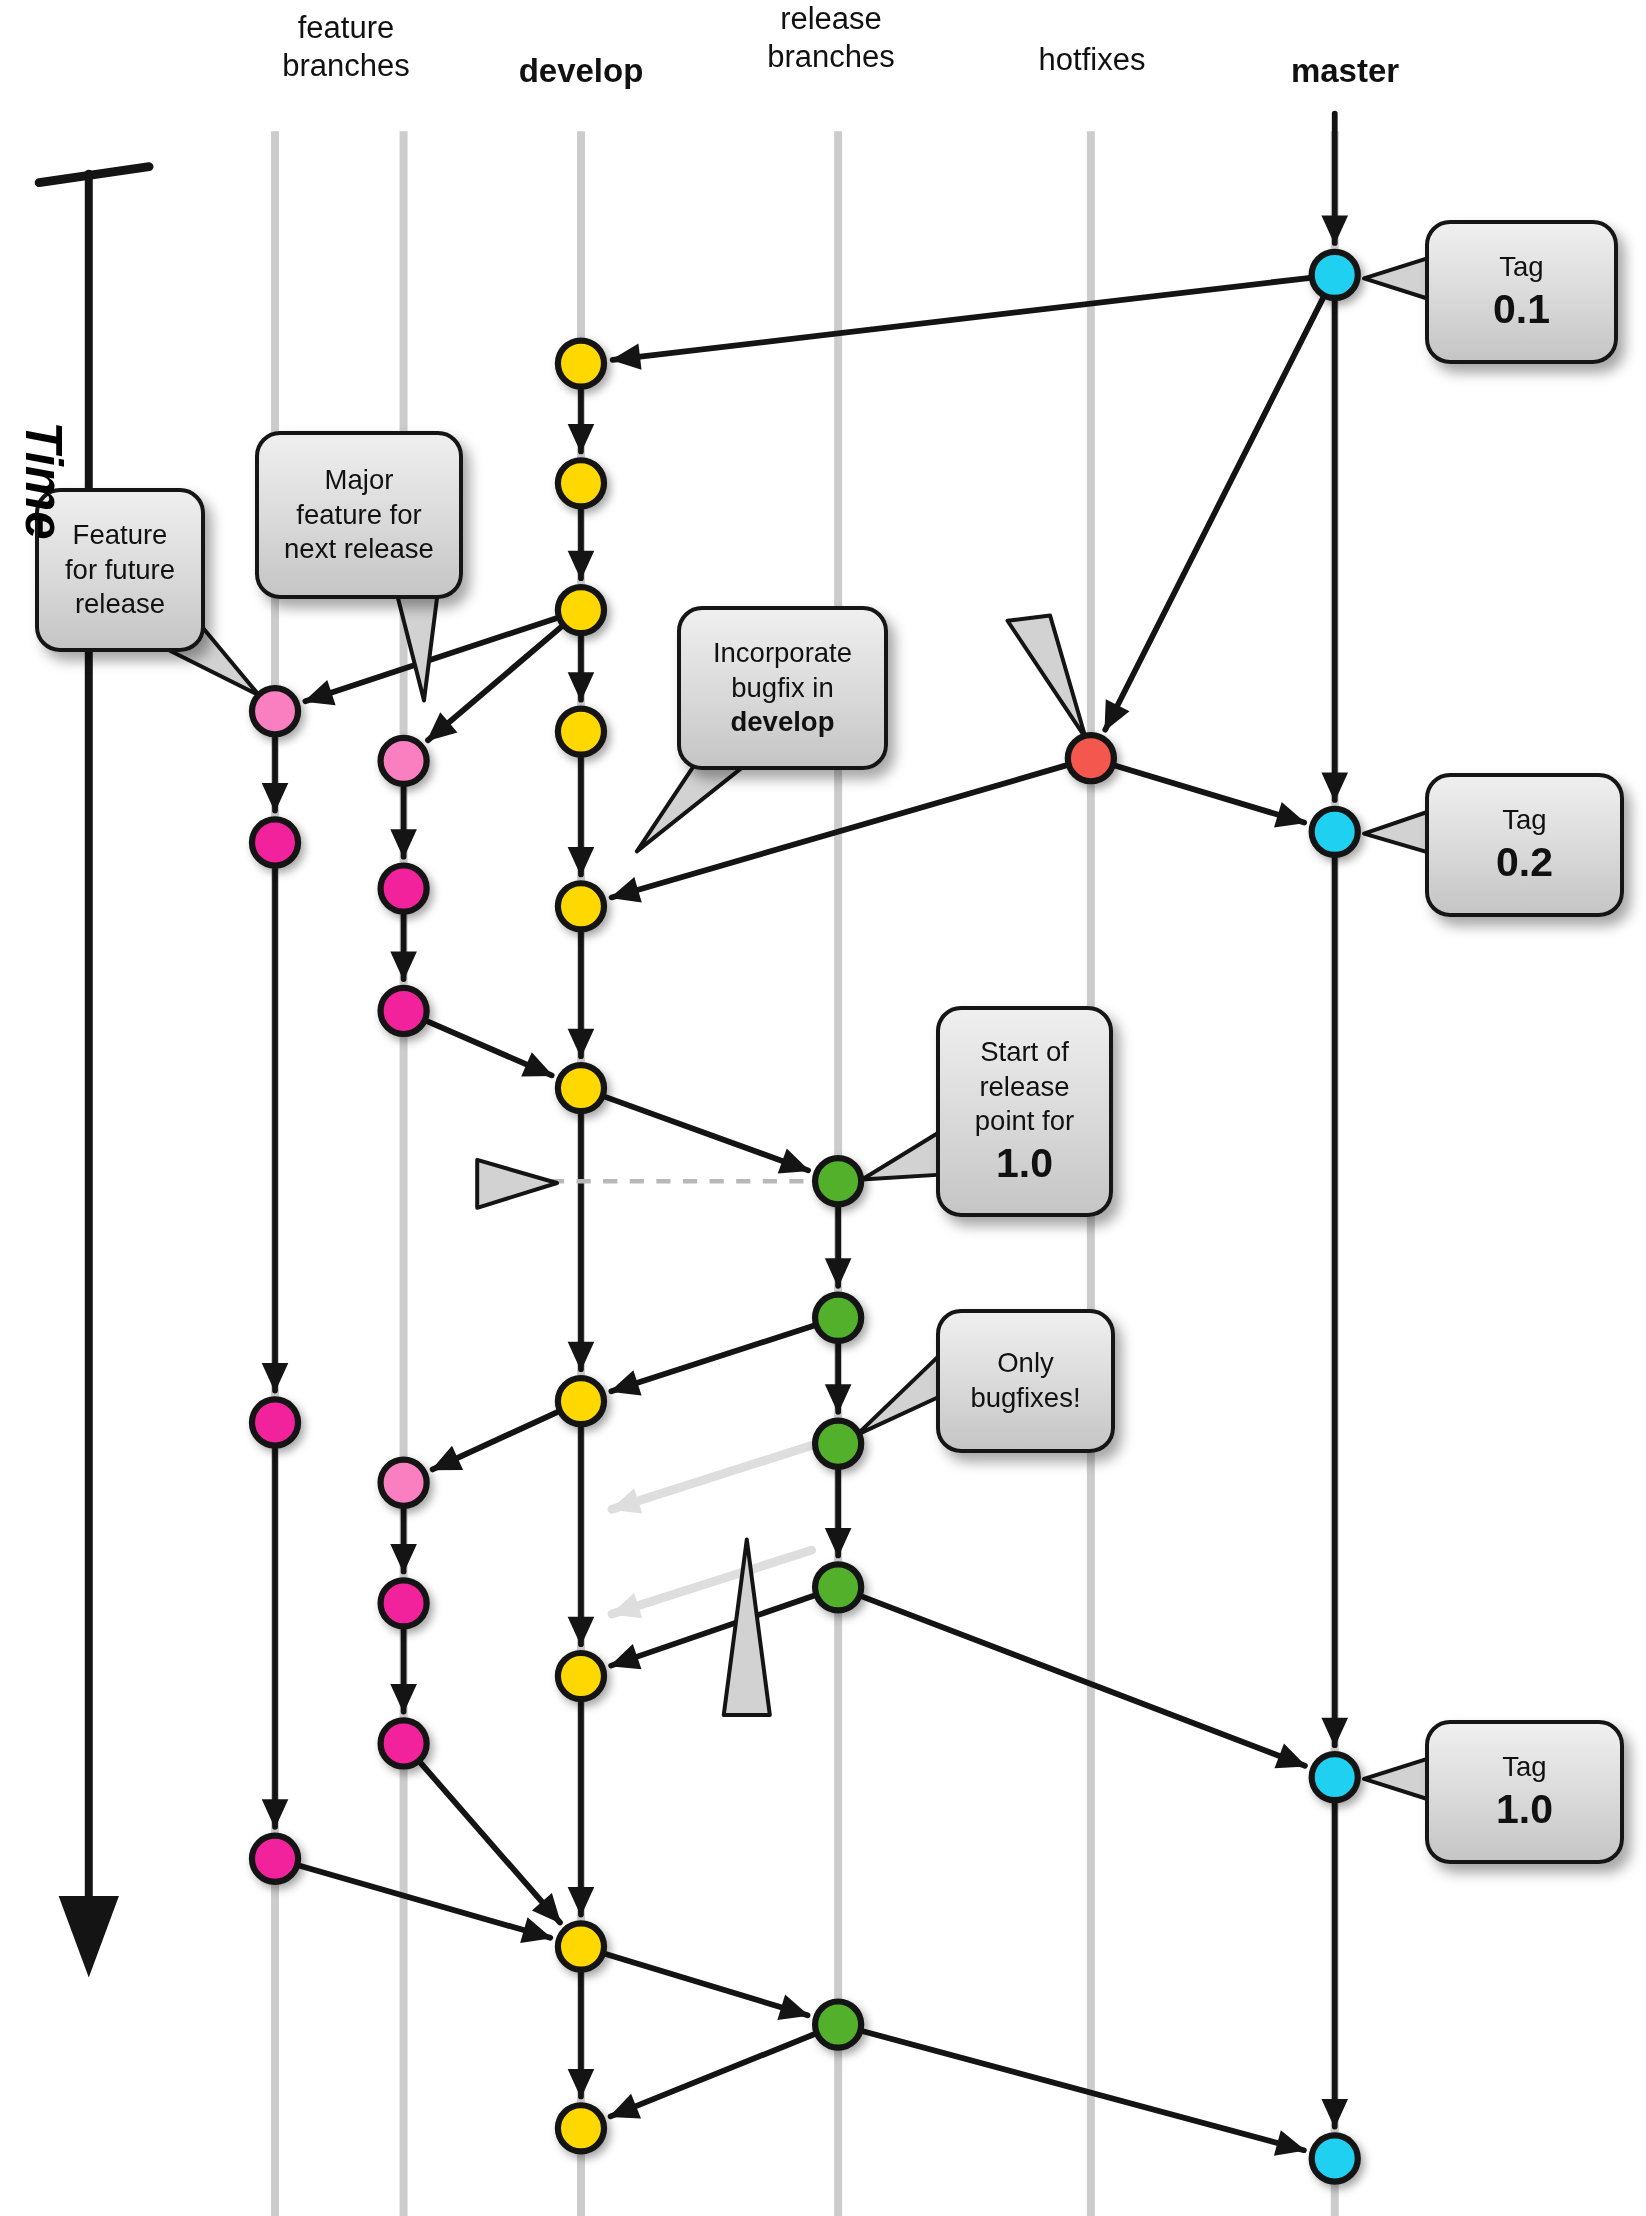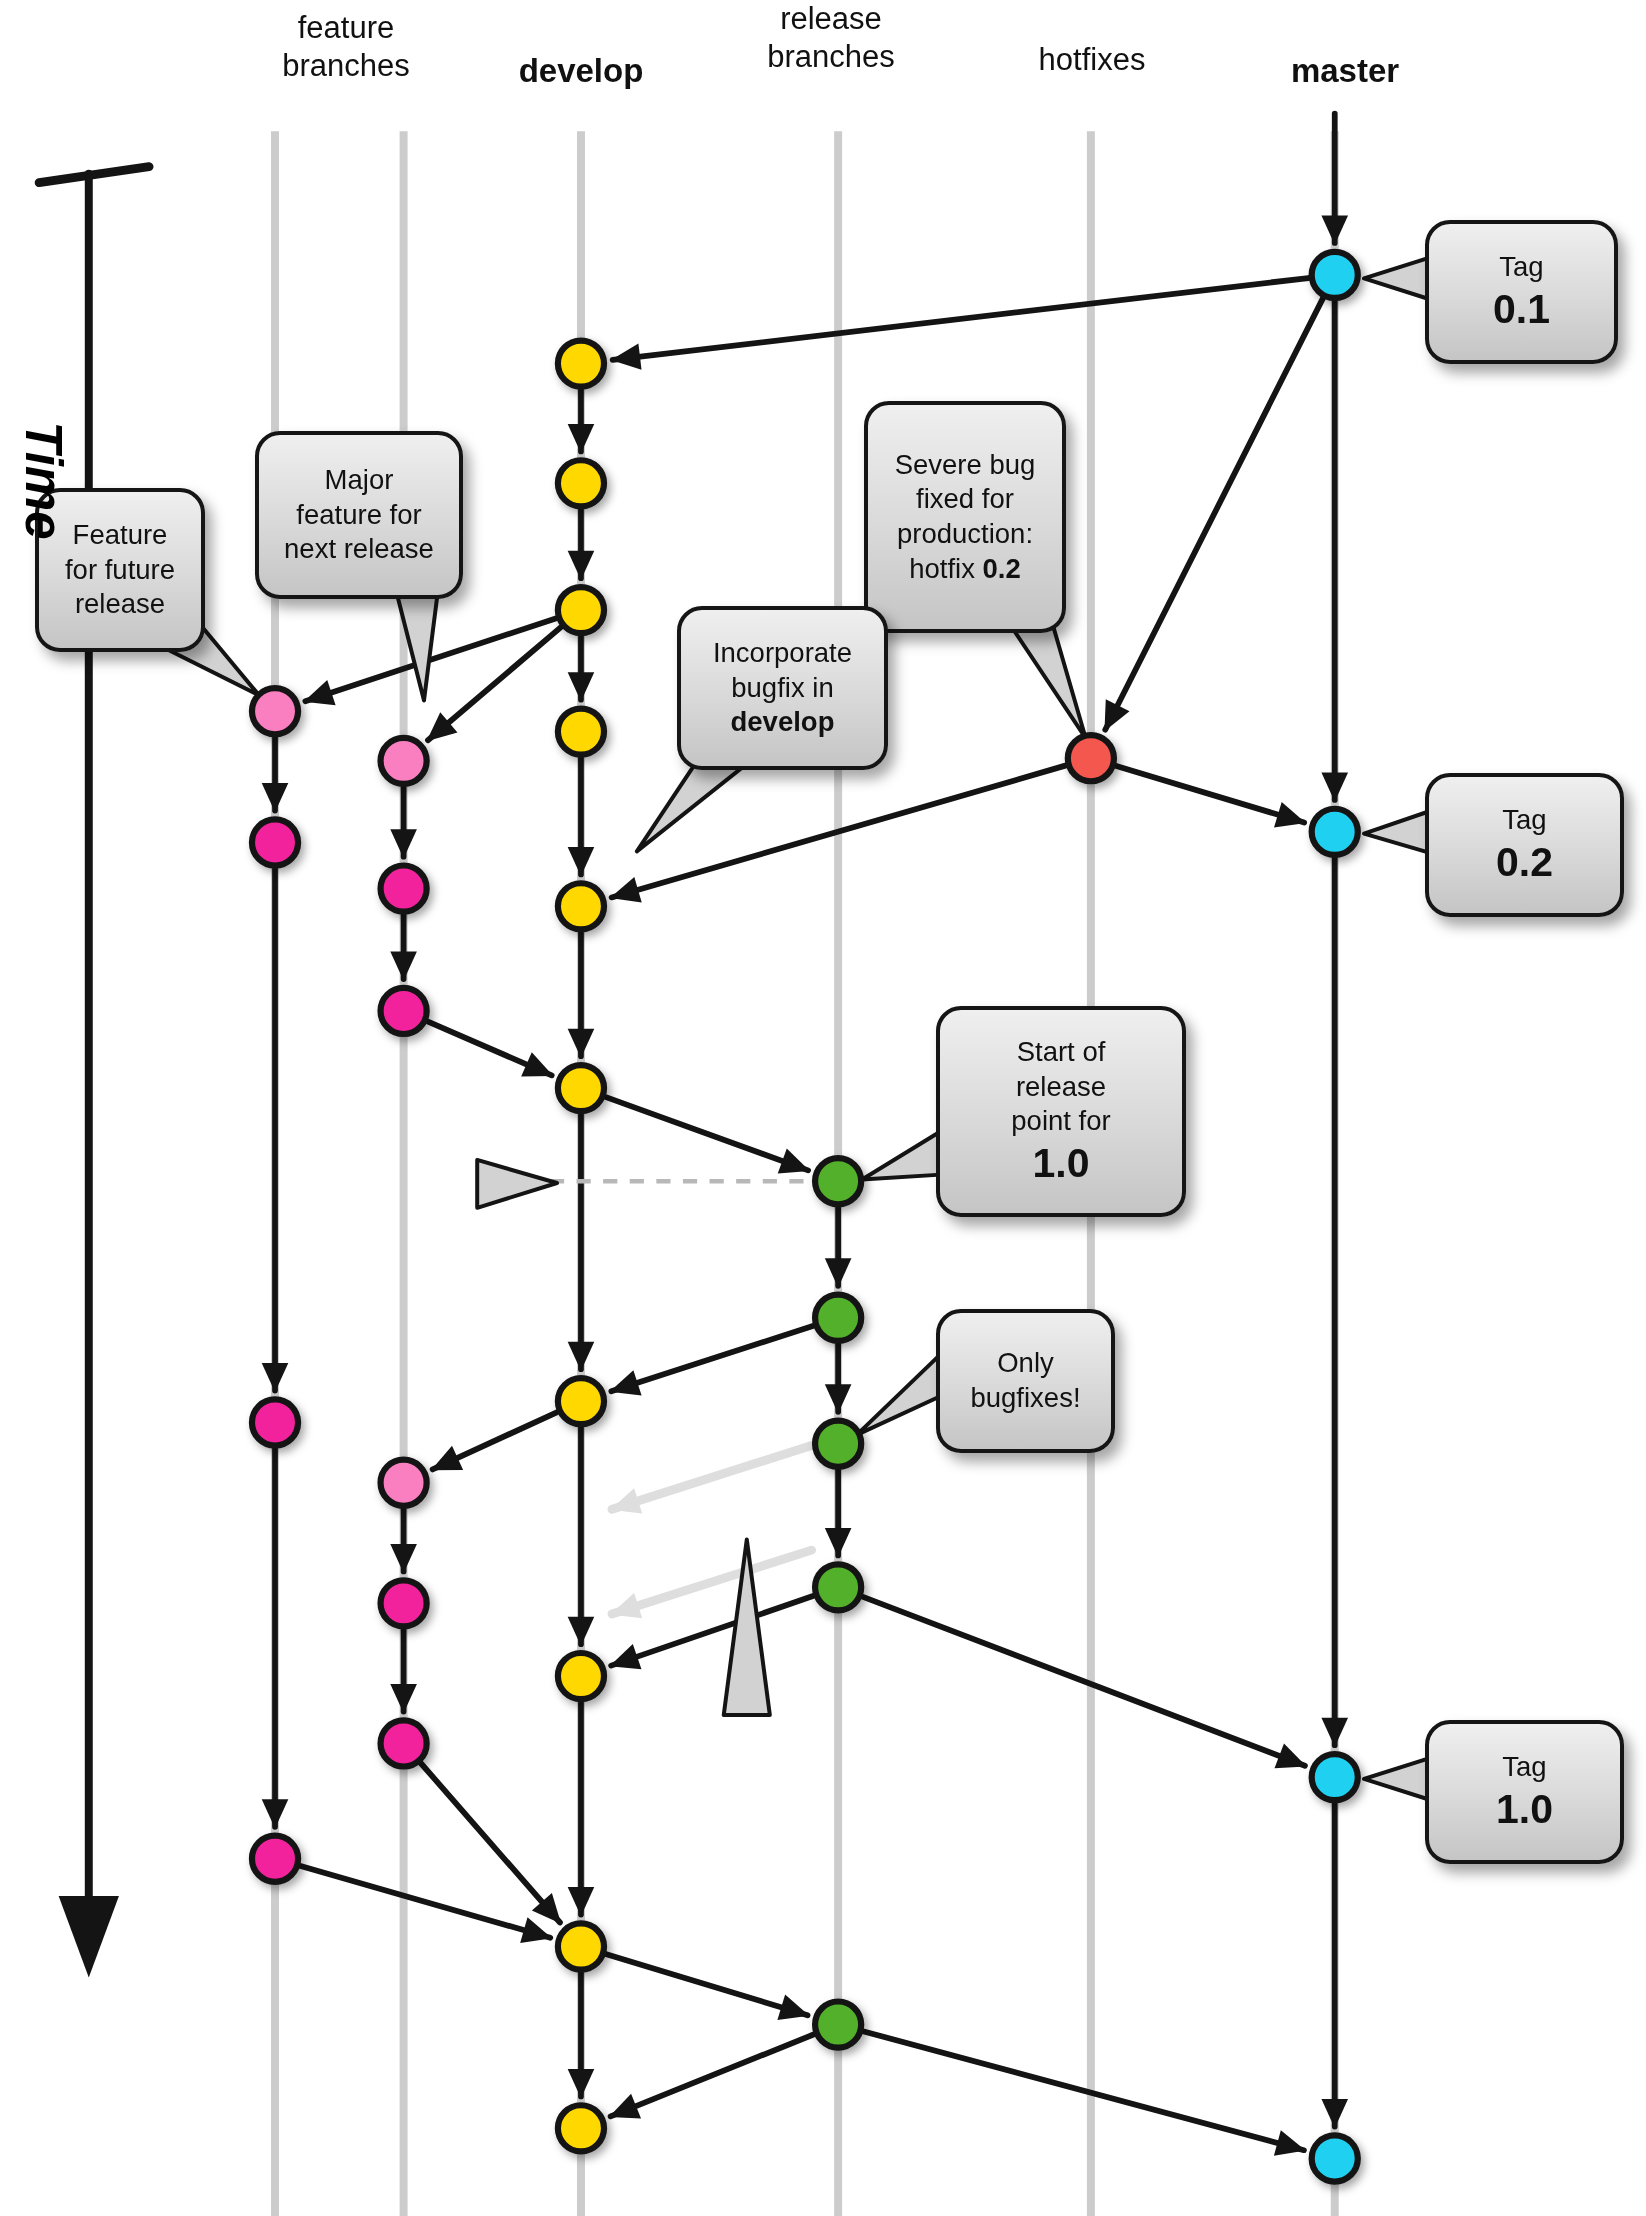--- a/index.html
+++ b/index.html
@@ -168,36 +168,30 @@
       <div class="callout" style="left: 255px; top: 431px; width: 208px; height: 168px;">
         <div class="cl-line"><span>Major</span></div>
         <div class="cl-line"><span>feature for</span></div>
         <div class="cl-line"><span>next release</span></div>
       </div>
       <div class="callout" style="left: 35px; top: 488px; width: 170px; height: 164px;">
         <div class="cl-line"><span>Feature</span></div>
         <div class="cl-line"><span>for future</span></div>
         <div class="cl-line"><span>release</span></div>
       </div>
-      <div class="callout" style="left: 864px; top: 401px; width: 202px; height: 232px;">
-        <div class="cl-line"><span>Severe bug</span></div>
-        <div class="cl-line"><span>fixed for</span></div>
-        <div class="cl-line"><span>production:</span></div>
-        <div class="cl-line"><span>hotfix </span><span class="b">0.2</span></div>
-      </div>
       <div class="callout" style="left: 677px; top: 606px; width: 211px; height: 164px;">
         <div class="cl-line"><span>Incorporate</span></div>
         <div class="cl-line"><span>bugfix in</span></div>
         <div class="cl-line"><span class="b">develop</span></div>
       </div>
       <div class="callout" style="left: 1425px; top: 773px; width: 199px; height: 144px;">
         <div class="cl-line"><span>Tag</span></div>
         <div class="cl-line"><span class="big">0.2</span></div>
       </div>
-      <div class="callout" style="left: 936px; top: 1006px; width: 250px; height: 211px;">
+      <div class="callout" style="left: 936px; top: 1006px; width: 177px; height: 211px;">
         <div class="cl-line"><span>Start of</span></div>
         <div class="cl-line"><span>release</span></div>
         <div class="cl-line"><span>point for</span></div>
         <div class="cl-line"><span class="big">1.0</span></div>
       </div>
       <div class="callout" style="left: 936px; top: 1309px; width: 179px; height: 144px;">
         <div class="cl-line"><span>Only</span></div>
         <div class="cl-line"><span>bugfixes!</span></div>
       </div>
       <div class="callout" style="left: 1425px; top: 1720px; width: 199px; height: 144px;">

